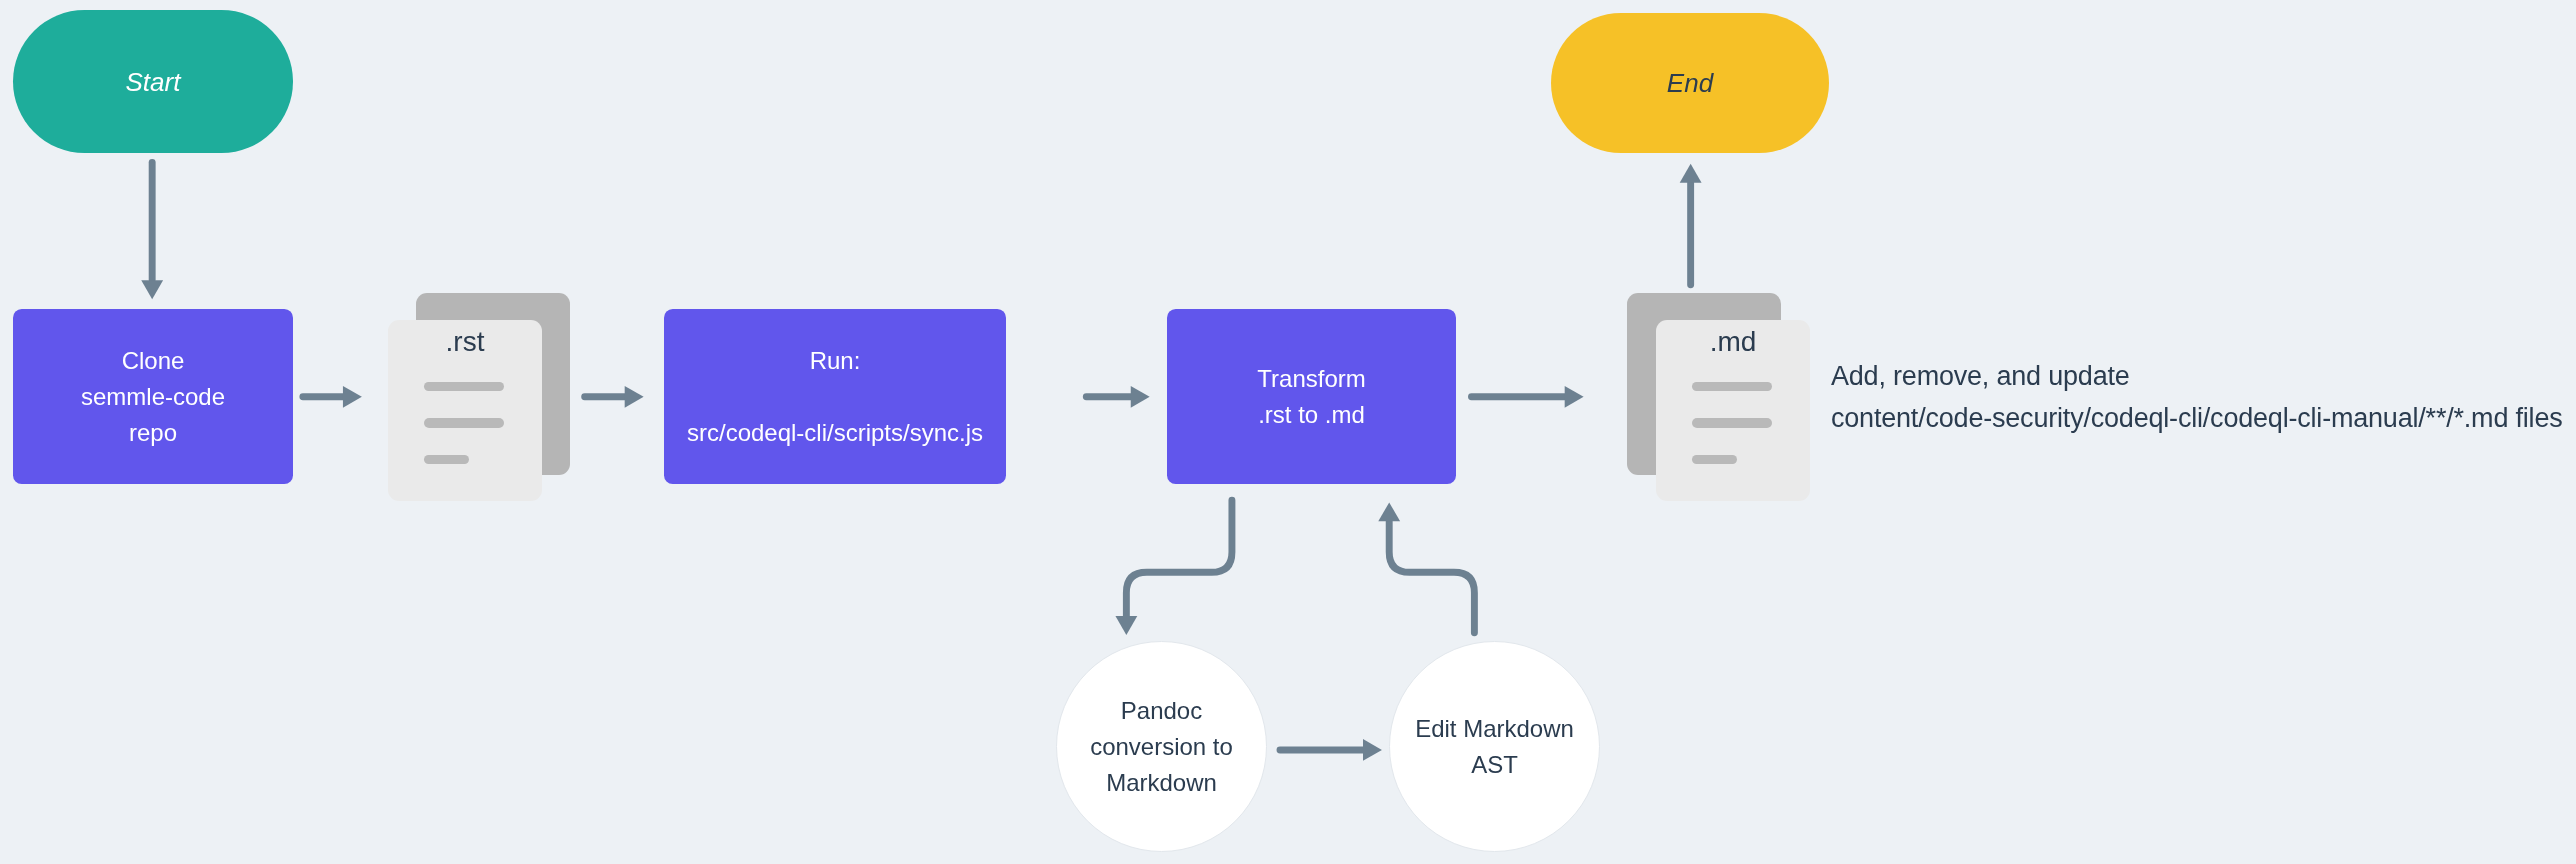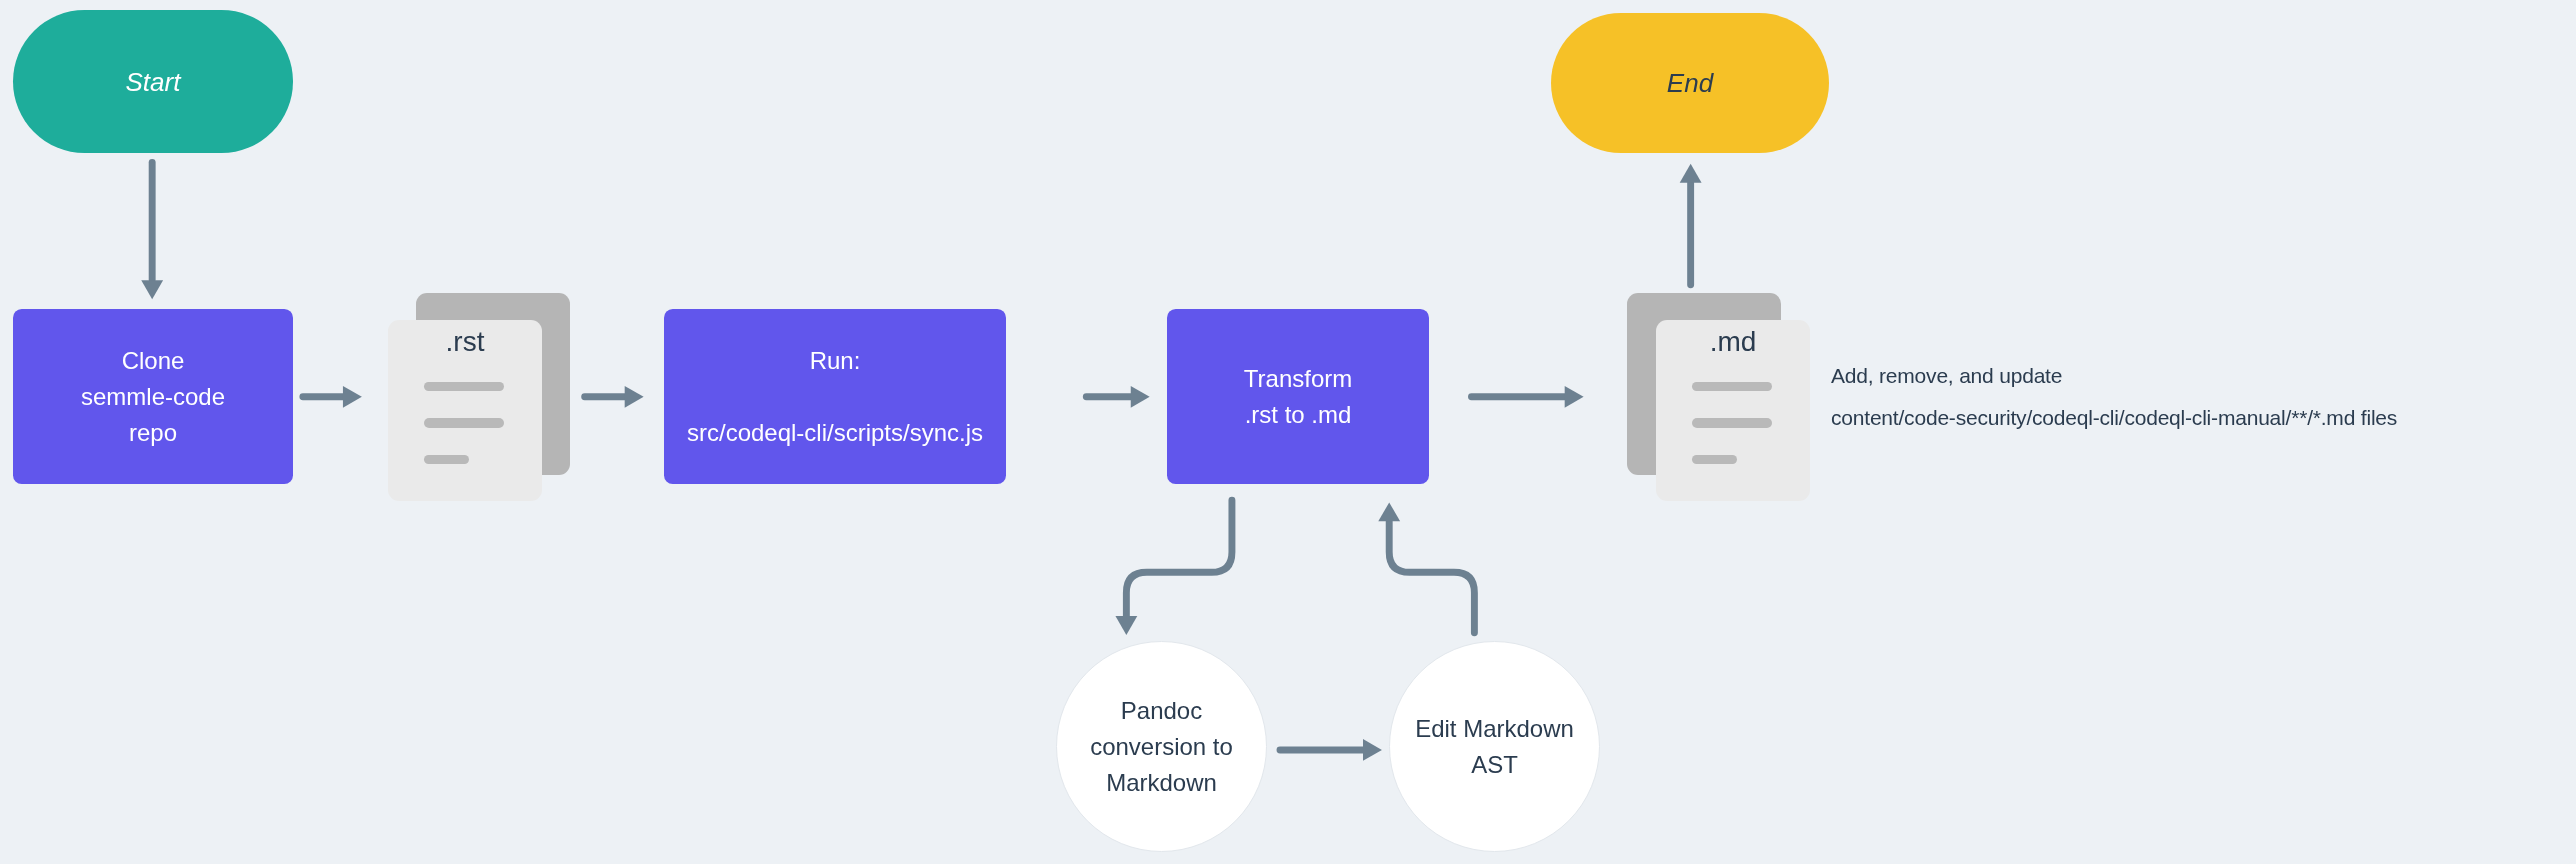--- a/index.html
+++ b/index.html
@@ -47,21 +47,21 @@
     color:var(--dark-text);
   }
   .doc-lines{margin:8px 0 0 36px;}
   .doc-line{
     height:9.5px;border-radius:5.1px;background:var(--doc-line);margin-bottom:27px;
   }
   .doc-line.long{width:80px;}
   .doc-line.short{width:45px;}
   .note{
     position:absolute;left:1831px;top:355px;
-    font-size:21px;line-height:42px;letter-spacing:-0.2px;
+    font-size:27px;line-height:42px;letter-spacing:-0.2px;
     color:var(--dark-text);white-space:nowrap;
   }
   svg.connectors{
     position:absolute;left:0;top:0;width:2576px;height:865px;
     pointer-events:none;
   }
   .arrow{
     stroke:var(--arrow);stroke-width:9.5;fill:none;
     stroke-linecap:round;stroke-linejoin:round;
   }
@@ -129,21 +129,21 @@
       <div class="doc-line short"></div>
     </div>
   </div>
 </div>
 
 <div class="node process" style="left:664px;top:309px;width:342px;height:175px;gap:36px;">
   <div class="label-line">Run:</div>
   <div class="label-line">src/codeql-cli/scripts/sync.js</div>
 </div>
 
-<div class="node process" style="left:1167px;top:309px;width:262px;height:175px;">
+<div class="node process" style="left:1167px;top:309px;width:289px;height:175px;">
   <div class="label-line">Transform</div>
   <div class="label-line">.rst to .md</div>
 </div>
 
 <div>
   <div class="doc-back" style="left:1627px;top:293px;width:154px;height:182px;"></div>
   <div class="doc-front" style="left:1656px;top:320px;width:154px;height:181px;">
     <div class="doc-label">.md</div>
     <div class="doc-lines">
       <div class="doc-line long"></div>

